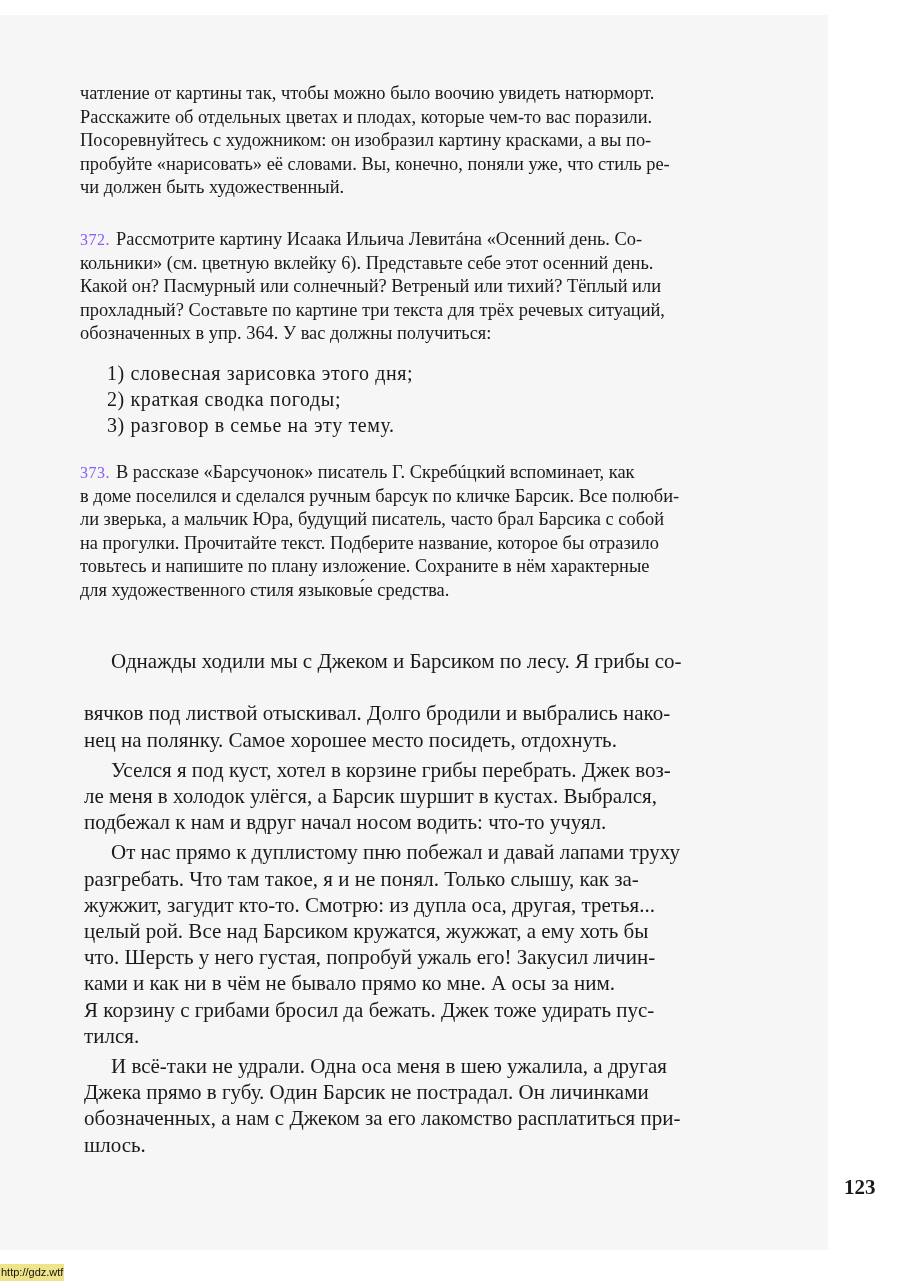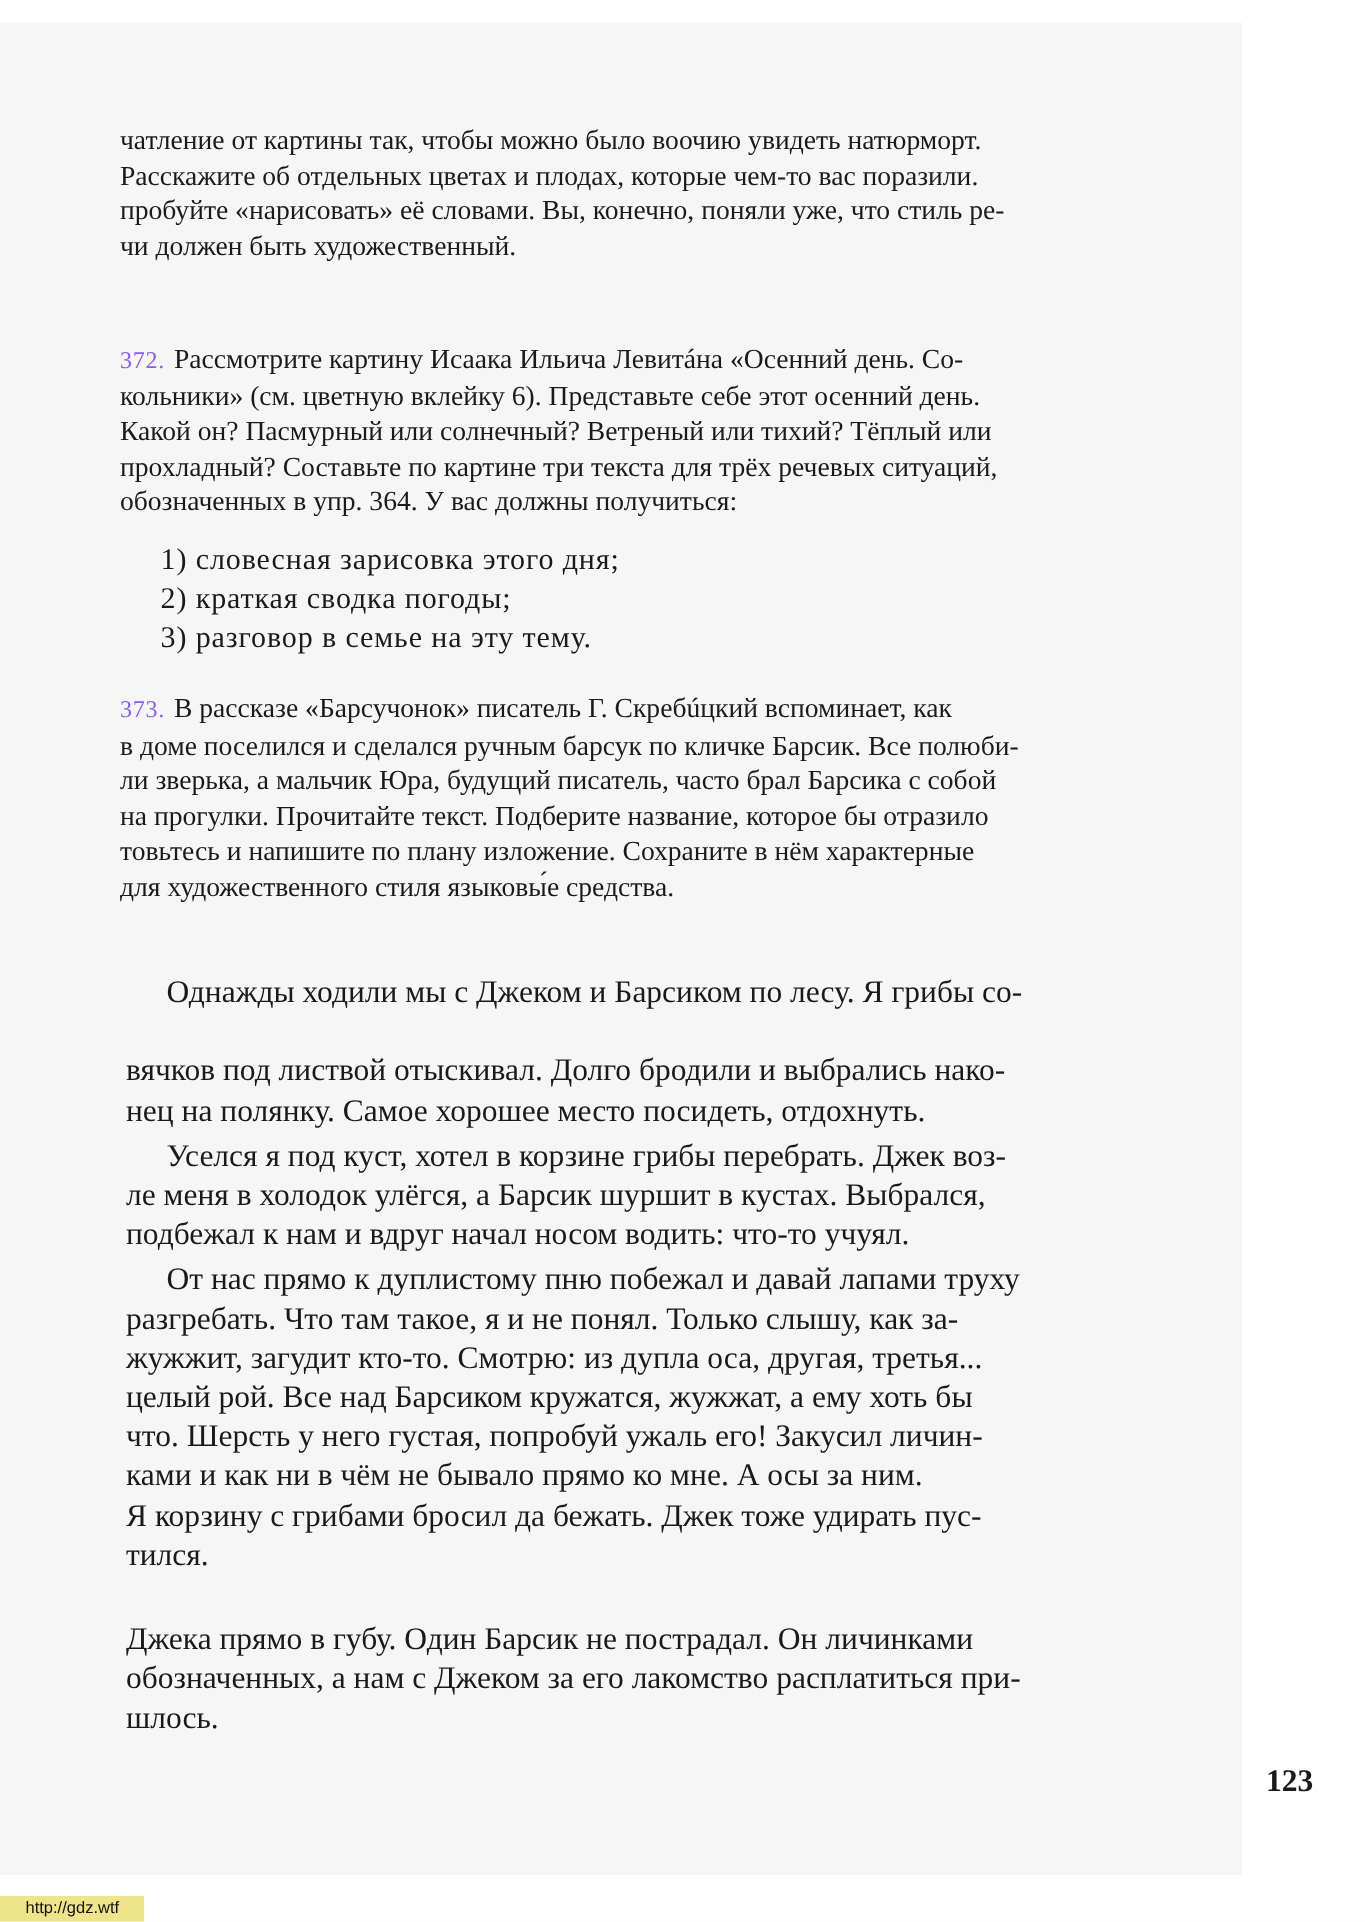--- a/index.html
+++ b/index.html
@@ -15,32 +15,33 @@
   .small { font-size: 18.4px; line-height: 23.6px; text-align: justify; text-align-last: left; }
   .small p, .large p { margin: 4px; }
   .ex-num { color: #8b5cf6; font-size: 16px; margin-right: 6px; letter-spacing: 0.5px; }
   .list { position: absolute; left: 107px; font-size: 20px; line-height: 26px; letter-spacing: 0.6px; }
   .list div { white-space: nowrap; }
   .large { font-size: 21px; line-height: 26.2px; text-align: justify; text-align-last: left; }
   .large p { text-indent: 27px; }
   .line { display: block; }
   .page-num { position: absolute; left: 800px; top: 1160px; font-size: 21px; font-weight: bold; margin-left: 44px; }
   .watermark {
-    position: absolute; left: 0; top: 1264px; height: 17px; padding: 0 17px;
+    position: absolute; left: 0; top: 1264px; height: 17px; padding: 0 1px;
     background: #efe48a; font-family: "Liberation Sans", sans-serif; font-size: 11px; line-height: 17px; color: #111;
   }
 </style>
 </head>
 <body>
 
 <div class="page">
 
   <div class="block small" style="top:67px;">
     <span class="line">чатление от картины так, чтобы можно было воочию увидеть натюрморт.</span>
     <span class="line">Расскажите об отдельных цветах и плодах, которые чем-то вас поразили.</span>
+    <span class="line">Посоревнуйтесь с художником: он изобразил картину красками, а вы по-</span>
     <span class="line">пробуйте «нарисовать» её словами. Вы, конечно, поняли уже, что стиль ре-</span>
     <span class="line">чи должен быть художественный.</span>
   </div>
 
   <div class="block small" style="top:213px;">
     <span class="line"><span class="ex-num">372.</span><span>Рассмотрите картину Исаака Ильича Левитáна «Осенний день. Со-</span></span>
     <span class="line">кольники» (см. цветную вклейку 6). Представьте себе этот осенний день.</span>
     <span class="line">Какой он? Пасмурный или солнечный? Ветреный или тихий? Тёплый или</span>
     <span class="line">прохладный? Составьте по картине три текста для трёх речевых ситуаций,</span>
     <span class="line">обозначенных в упр. 364. У вас должны получиться:</span>
@@ -77,21 +78,21 @@
       <span>От нас прямо к дуплистому пню побежал и давай лапами труху</span><br>
       <span>разгребать. Что там такое, я и не понял. Только слышу, как за-</span><br>
       <span>жужжит, загудит кто-то. Смотрю: из дупла оса, другая, третья...</span><br>
       <span>целый рой. Все над Барсиком кружатся, жужжат, а ему хоть бы</span><br>
       <span>что. Шерсть у него густая, попробуй ужаль его! Закусил личин-</span><br>
       <span>ками и как ни в чём не бывало прямо ко мне. А осы за ним.</span><br>
       <span>Я корзину с грибами бросил да бежать. Джек тоже удирать пус-</span><br>
       <span>тился.</span>
     </p>
     <p>
-      <br>
+      <span>И всё-таки не удрали. Одна оса меня в шею ужалила, а другая</span><br>
       <span>Джека прямо в губу. Один Барсик не пострадал. Он личинками</span><br>
       <span>обозначенных, а нам с Джеком за его лакомство расплатиться при-</span><br>
       <span>шлось.</span>
     </p>
   </div>
 
   <div class="page-num">123</div>
 </div>
 
 <a class="watermark">http://gdz.wtf</a>

